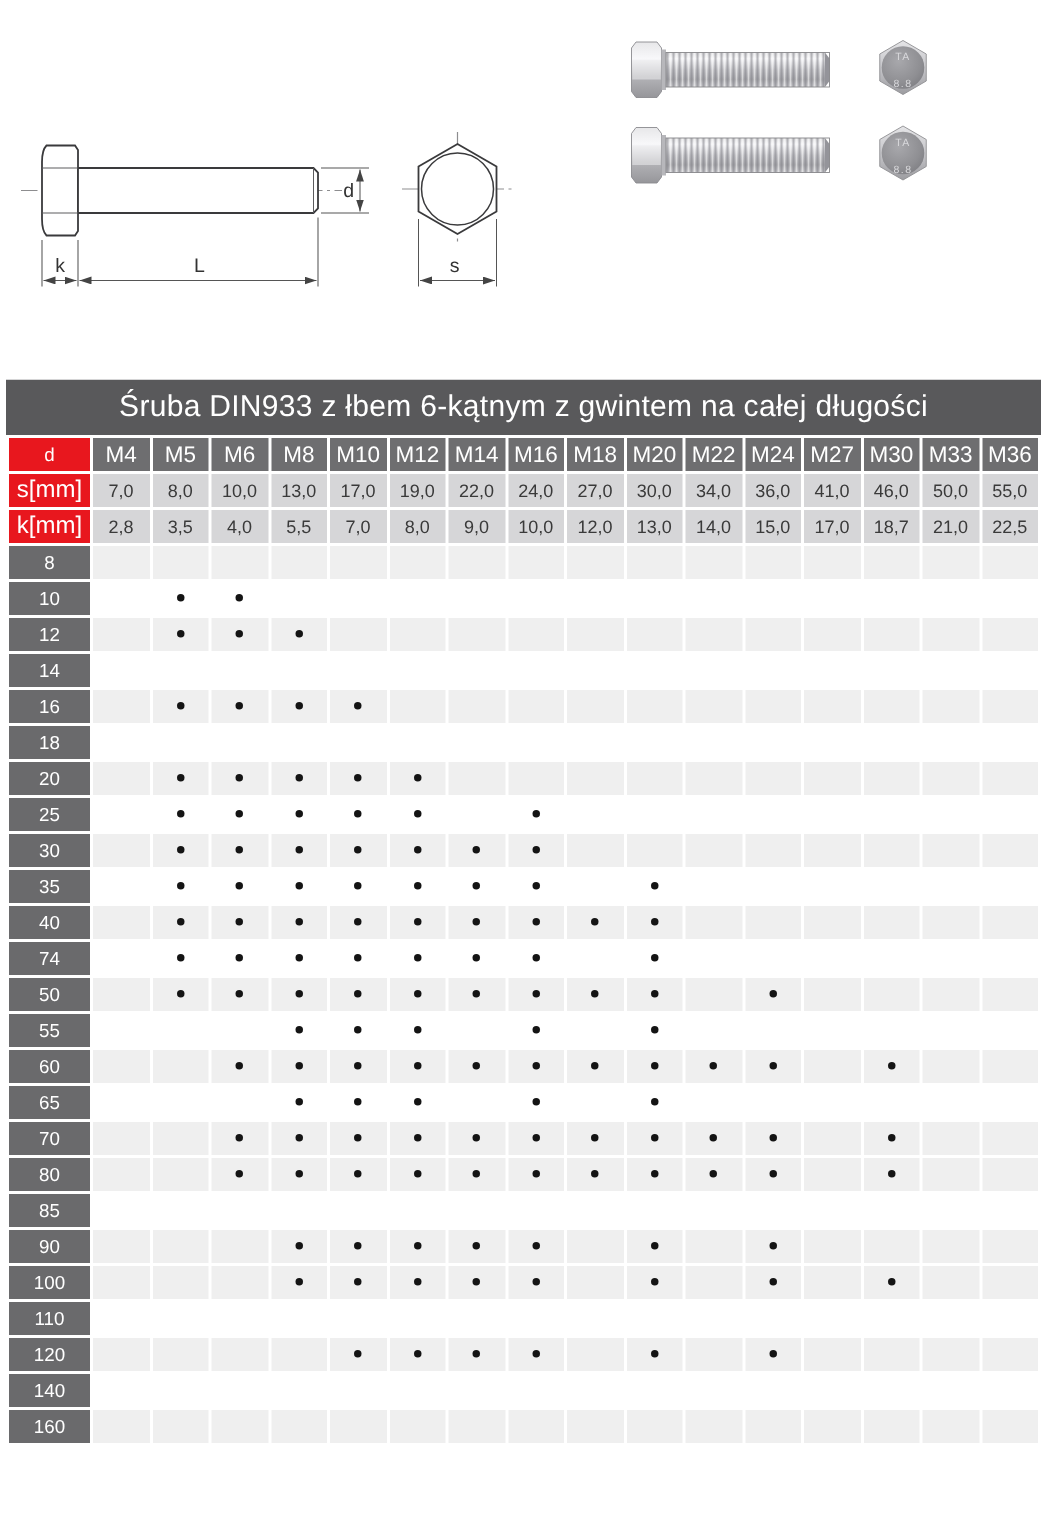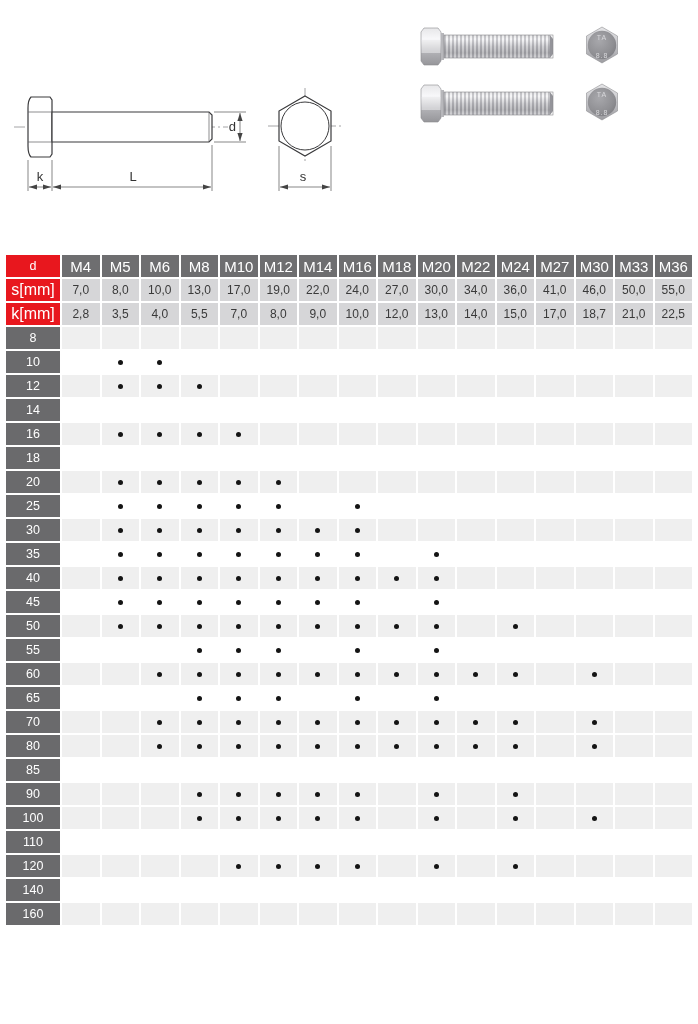--- a/index.html
+++ b/index.html
@@ -139,20 +139,21 @@
       <polygon points="202,27 217.5,36 217.5,54 202,63 186.5,54 186.5,36" fill="url(#gHex)" stroke="#8e8e92" stroke-width="0.6"></polygon>
       <circle cx="202" cy="45" r="14.2" fill="url(#gFace)"></circle>
       <text class="stamp" x="202" y="40" text-anchor="middle">TA</text>
       <text class="stamp" x="202" y="58" text-anchor="middle">8.8</text>
     </g>
     <use href="#boltHead" y="57"></use>
   </svg>
 </div>
 
 <div class="table-wrap">
+  <div class="title-bar">Śruba DIN933 z łbem 6-kątnym z gwintem na całej długości</div>
   <table class="spec" id="spec-table">
     <colgroup id="spec-cols">
         <col style="width: 54px;">
         <col>
         <col>
         <col>
         <col>
         <col>
         <col>
         <col>
@@ -427,21 +428,21 @@
           <td class="dot-cell shade"><span class="dot"></span></td>
           <td class="dot-cell shade"><span class="dot"></span></td>
           <td class="dot-cell shade"></td>
           <td class="dot-cell shade"></td>
           <td class="dot-cell shade"></td>
           <td class="dot-cell shade"></td>
           <td class="dot-cell shade"></td>
           <td class="dot-cell shade"></td>
         </tr>
         <tr>
-          <td class="len-label">45</td>
+          <td class="len-label">74</td>
           <td class="dot-cell"></td>
           <td class="dot-cell"><span class="dot"></span></td>
           <td class="dot-cell"><span class="dot"></span></td>
           <td class="dot-cell"><span class="dot"></span></td>
           <td class="dot-cell"><span class="dot"></span></td>
           <td class="dot-cell"><span class="dot"></span></td>
           <td class="dot-cell"><span class="dot"></span></td>
           <td class="dot-cell"><span class="dot"></span></td>
           <td class="dot-cell"></td>
           <td class="dot-cell"><span class="dot"></span></td>

